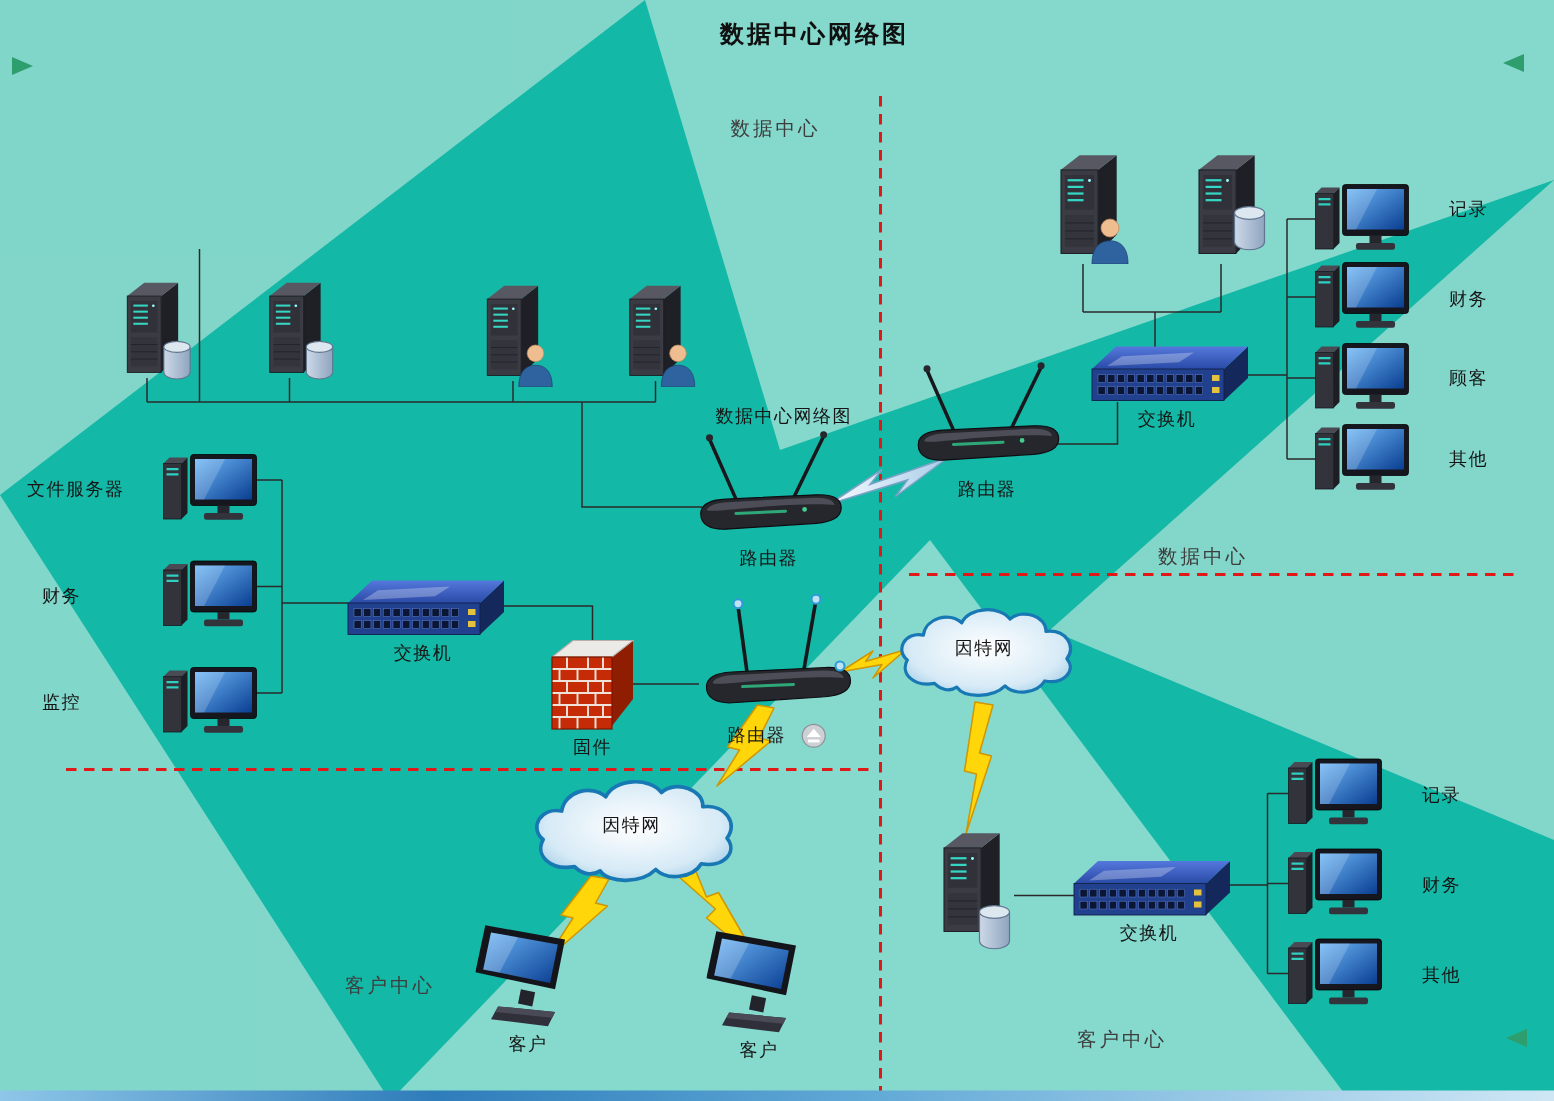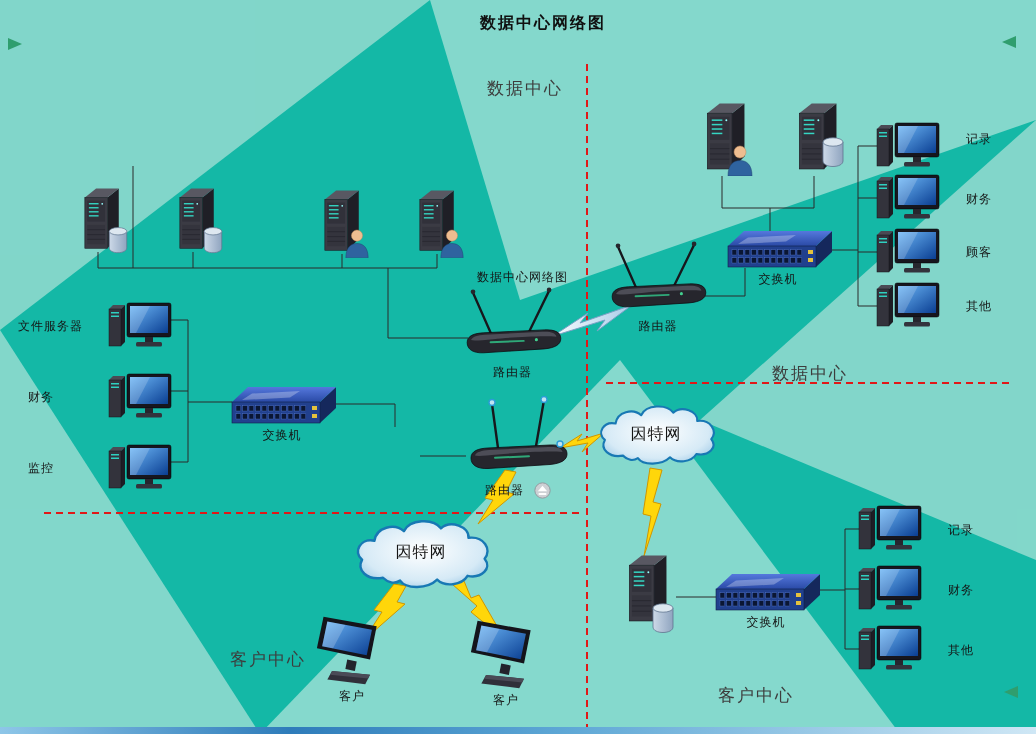--- a/index.html
+++ b/index.html
@@ -4,23 +4,23 @@
 <style>
   html,body{margin:0;padding:0}
   body{width:1036px;height:734px;font-family:"DejaVu Sans","Liberation Sans",sans-serif;background:#fff}
   #canvas{position:relative;width:1036px;height:734px;background:#14b8a6;overflow:hidden}
   #bg,#wires{position:absolute;left:0;top:0}
   #bg{z-index:0}
   #wires{z-index:1}
   .node{position:absolute;z-index:2;display:flex;flex-direction:column;align-items:center;gap:2px}
   .nlabel{font-size:12px;color:#151515;white-space:nowrap;letter-spacing:1px;line-height:1.15}
   .sidelabel{position:absolute;z-index:2;font-size:12px;color:#151515;white-space:nowrap;letter-spacing:1px}
-  .region-label{position:absolute;z-index:2;font-size:17px;color:#3d3d3d;white-space:nowrap;letter-spacing:2px}
+  .region-label{position:absolute;z-index:2;font-size:13px;color:#3d3d3d;white-space:nowrap;letter-spacing:2px}
   #title{position:absolute;z-index:3;left:480px;top:13px;font-size:16px;font-weight:bold;color:#101010;letter-spacing:2px}
-  .cloud-label{position:absolute;left:50%;transform:translateX(-50%);font-size:16px;color:#151515;white-space:nowrap;letter-spacing:1px}
+  .cloud-label{position:absolute;left:50%;transform:translateX(-50%);font-size:12px;color:#151515;white-space:nowrap;letter-spacing:1px}
   .label-row{display:flex;align-items:center;gap:10px}
   .marker{position:absolute;z-index:2}
   #bottombar{position:absolute;z-index:3;left:0;bottom:0;width:1036px;height:7px;
     background:linear-gradient(to right,#8ec6e8 0%,#2e7cba 28%,#5fa8d6 55%,#cfe7f5 100%)}
 </style>
 </head>
 <body>
 
 <svg width="0" height="0" style="position:absolute" aria-hidden="true">
   <defs>
@@ -349,20 +349,26 @@
       </svg>
   </div>
 
   <div class="node" style="left:226px;top:381px;width:112px">
     <svg width="112" height="46">
         <use href="#ic-switch" width="112" height="46"></use>
       </svg>
     <span class="nlabel">交换机</span>
   </div>
 
+  <div class="node" style="left:364px;top:422px;width:62px">
+    <svg width="62" height="68">
+        <use href="#ic-firewall" width="62" height="68"></use>
+      </svg>
+    <span class="nlabel">固件</span>
+  </div>
 
   <div class="node" style="left:458px;top:396px;width:120px">
     <svg width="112" height="84">
         <use href="#ic-router2" width="112" height="84"></use>
       </svg>
     <div class="label-row">
       <span class="nlabel">路由器</span>
       <svg width="17" height="17">
           <use href="#ic-eject" width="17" height="17"></use>
         </svg>

